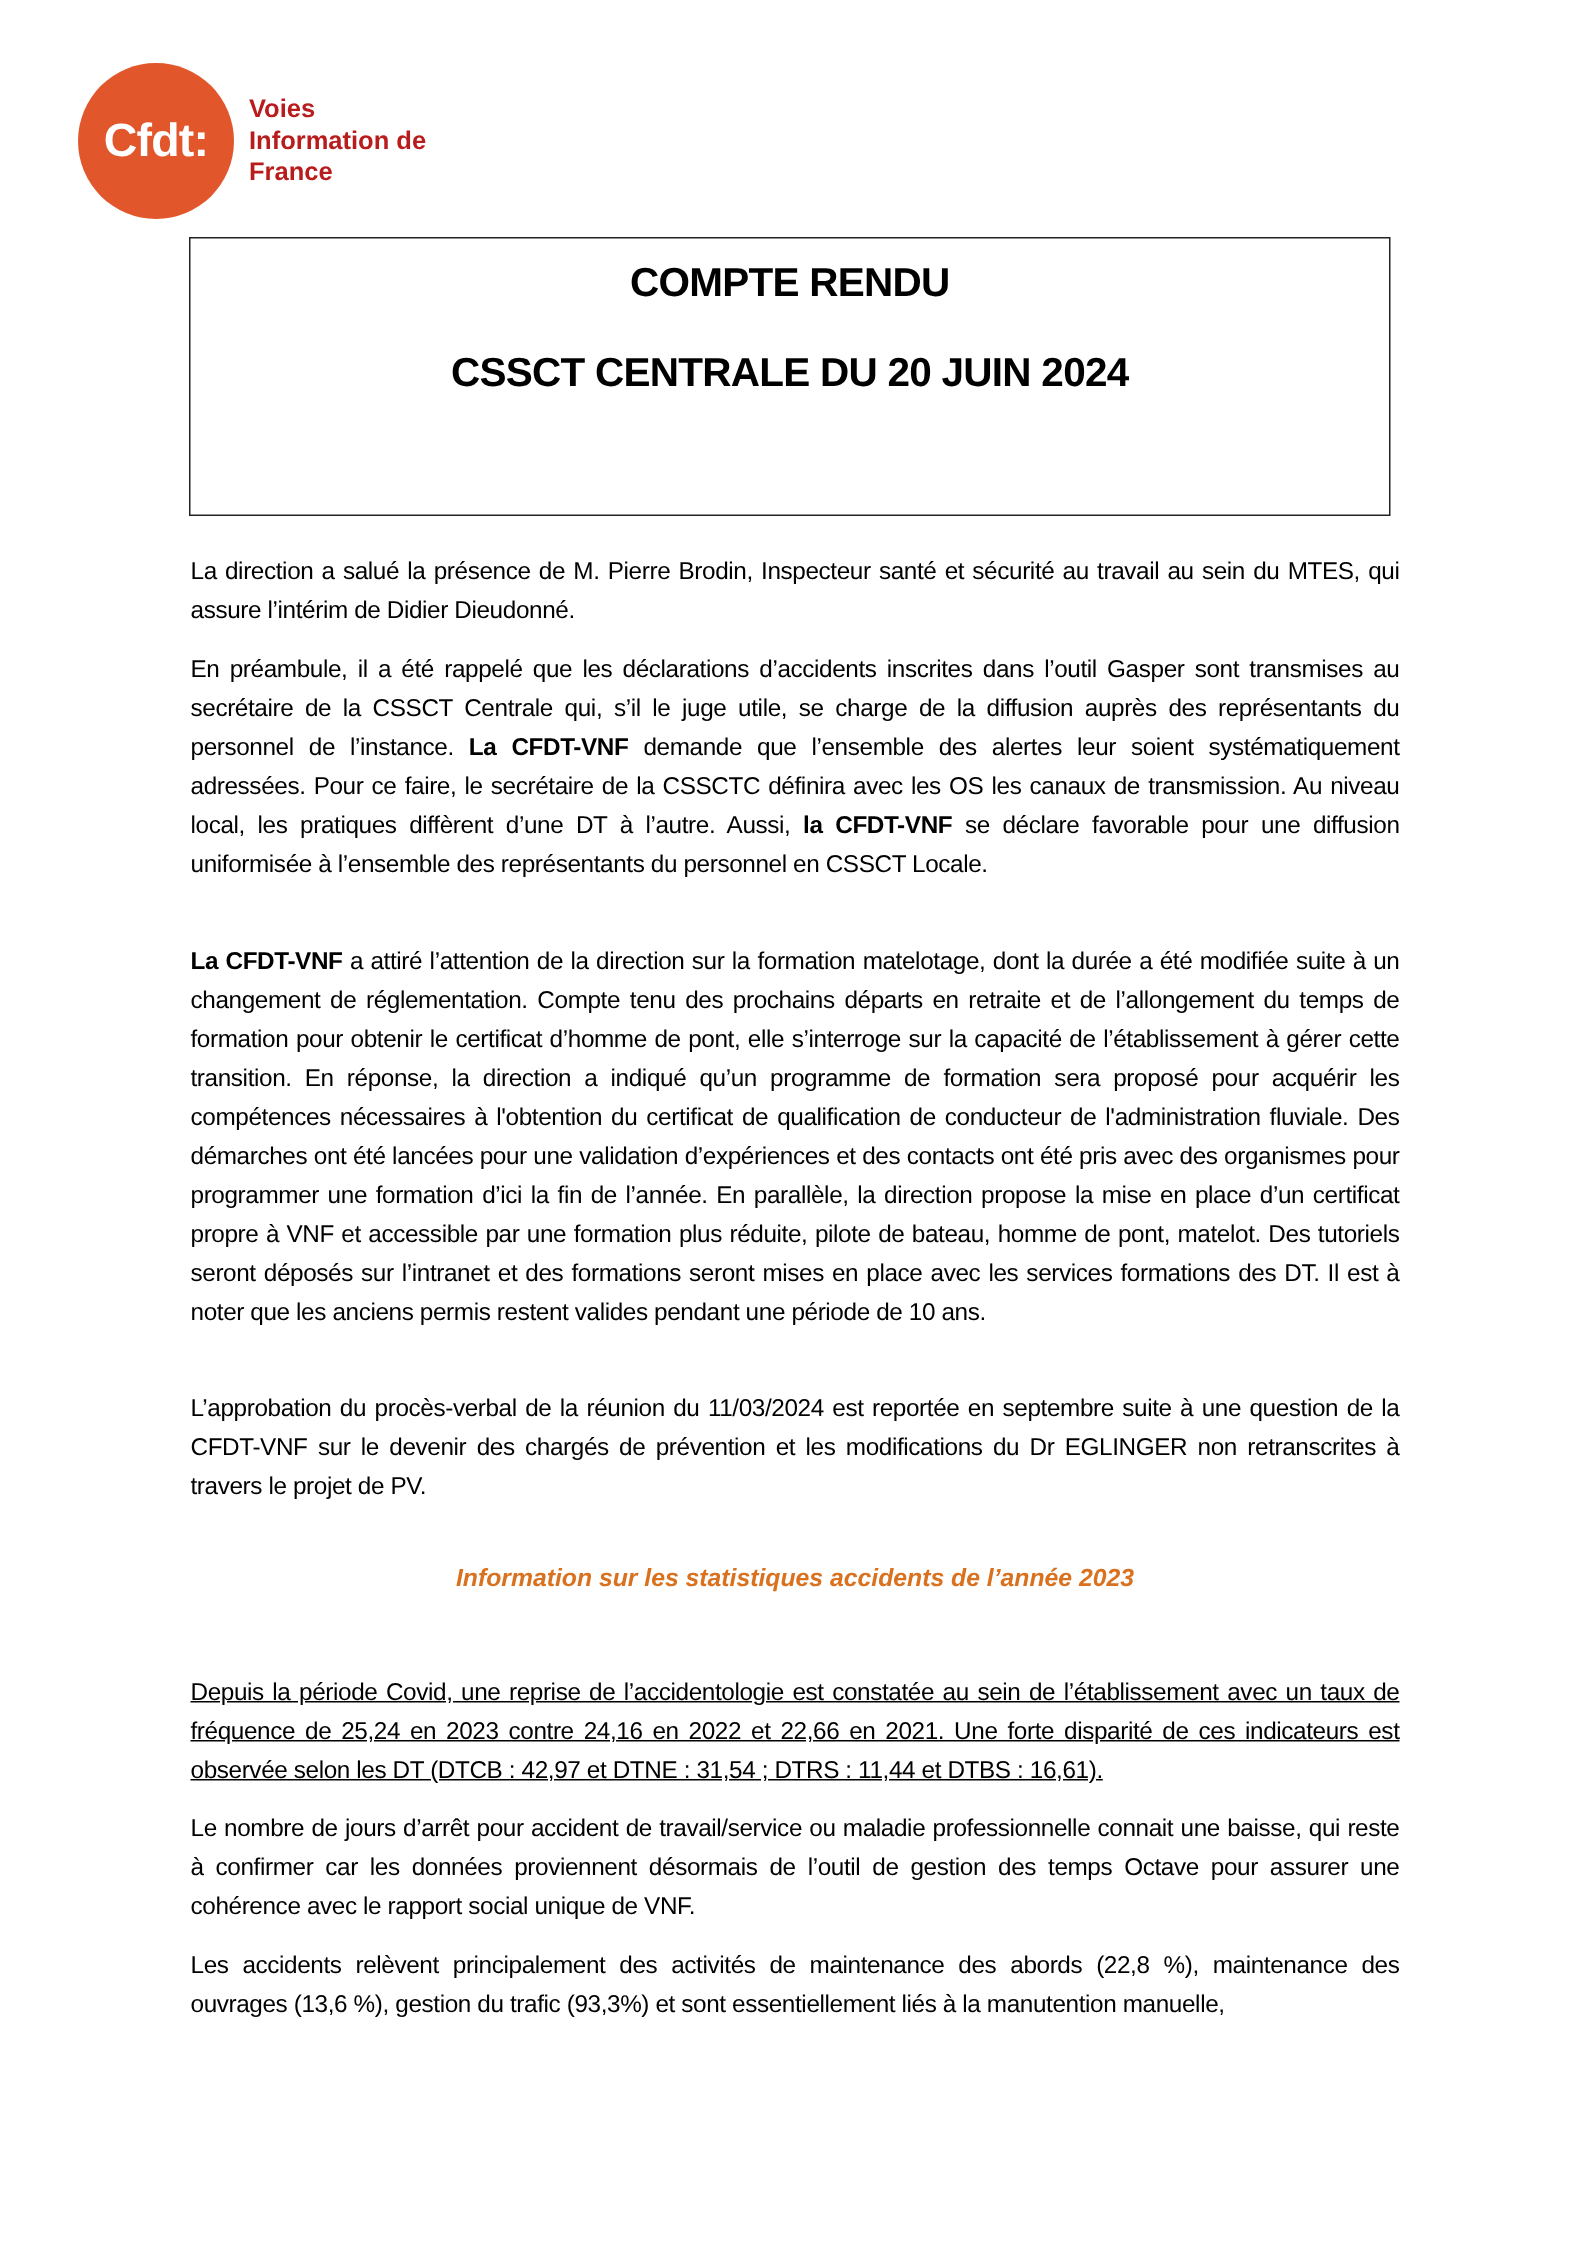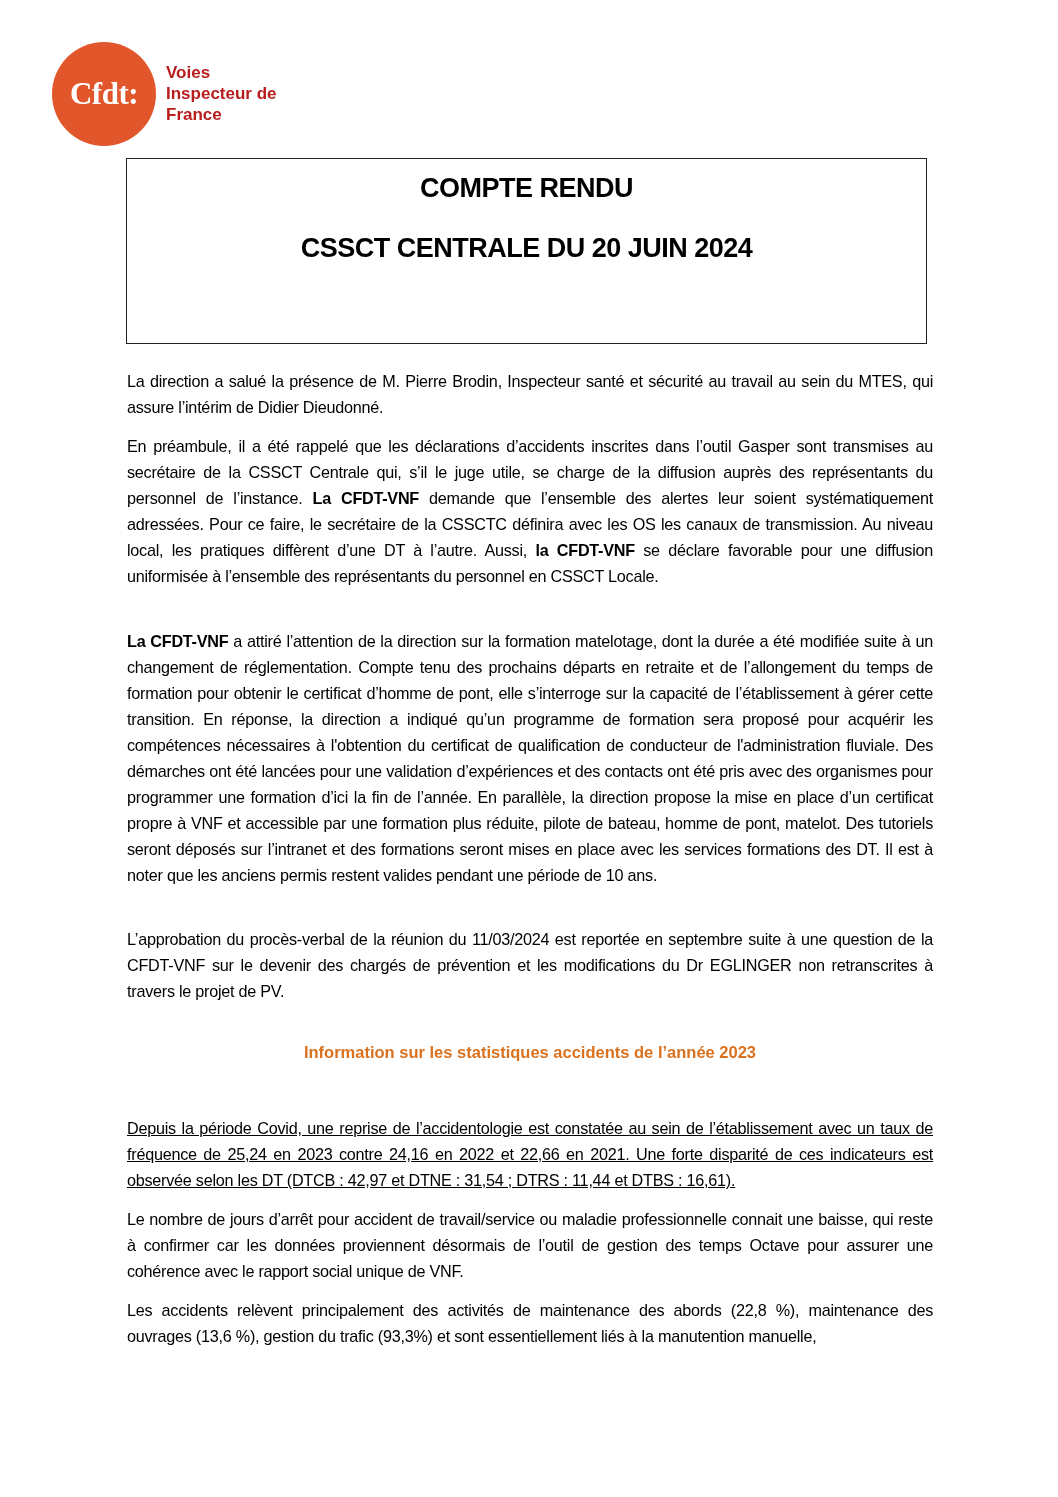--- a/index.html
+++ b/index.html
@@ -4,21 +4,21 @@
 <style>
   html, body { margin: 0; padding: 0; background: #ffffff; }
   body {
     width: 1058px; height: 1497px; position: relative; overflow: hidden;
     font-family: "Liberation Sans", sans-serif; color: #000;
   }
   .logo { position: absolute; left: 52px; top: 42px; width: 270px; height: 110px; }
   .logo-circle {
     position: absolute; left: 0; top: 0; width: 104px; height: 104px; border-radius: 50%;
     background: #e2562b; color: #fff; font-weight: bold; font-size: 31px;
-    display: flex; align-items: center; justify-content: center; letter-spacing: -0.5px; font-family: Liberation Serif, serif;
+    display: flex; align-items: center; justify-content: center; letter-spacing: -0.5px;
   }
   .logo-text {
     position: absolute; left: 114px; top: 20px; color: #b91c1c; font-weight: bold;
     font-size: 17px; line-height: 21px;
   }
   .logo-text div { white-space: nowrap; }
   .title-box {
     position: absolute; left: 126px; top: 158px; width: 801px; height: 186px;
     border: 1.5px solid #222; box-sizing: border-box;
   }
@@ -33,34 +33,34 @@
     font-size: 16.2px; line-height: 26px; text-align: justify; letter-spacing: -0.25px;
   }
   .body-text p { margin: 0; }
   .body-text b { font-weight: bold; }
   .p1 { top: 368px; }
   .p2 { top: 433px; }
   .p3 { top: 628px; }
   .p4 { top: 926px; }
   .section-title {
     position: absolute; left: 127px; width: 806px; top: 1043px; text-align: center;
-    color: #d9711e; font-weight: bold; font-size: 16.5px;
+    color: #d9711e; font-weight: bold; font-size: 16.5px; font-style: italic;
   }
   .p5 { top: 1115px; text-decoration: underline; }
   .p6 { top: 1206px; }
   .p7 { top: 1297px; }
 </style>
 </head>
 <body>
 
 <div class="logo">
   <div class="logo-circle">Cfdt:</div>
   <div class="logo-text">
     <div>Voies</div>
-    <div>Inspecteur de</div>
+    <div>Information de</div>
     <div>France</div>
   </div>
 </div>
 
 <div class="title-box">
   <div class="title-line t1">COMPTE RENDU</div>
   <div class="title-line t2">CSSCT CENTRALE DU 20 JUIN 2024</div>
 </div>
 
 <div class="body-text p1">

